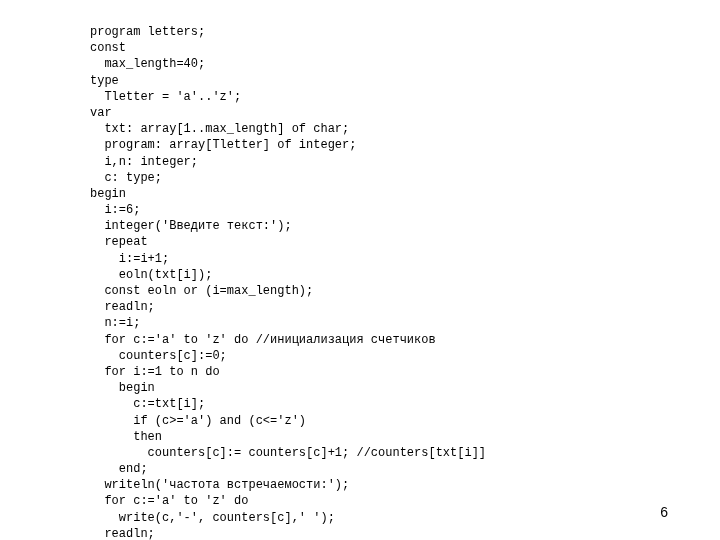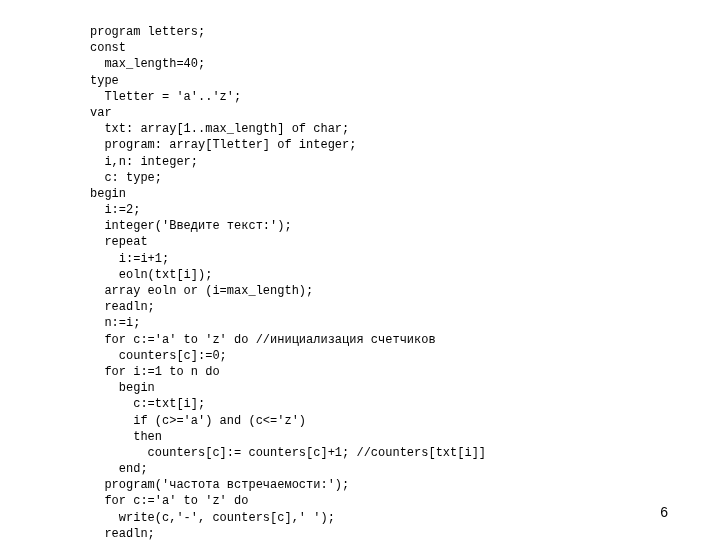--- a/index.html
+++ b/index.html
@@ -38,36 +38,36 @@
 <span>const</span>
 <span>  max_length=40;</span>
 <span>type</span>
 <span>  Tletter = 'a'..'z';</span>
 <span>var</span>
 <span>  txt: array[1..max_length] of char;</span>
 <span>  program: array[Tletter] of integer;</span>
 <span>  i,n: integer;</span>
 <span>  c: type;</span>
 <span>begin</span>
-<span>  i:=2;</span>
+<span>  i:=6;</span>
 <span>  integer('Введите текст:');</span>
 <span>  repeat</span>
 <span>    i:=i+1;</span>
 <span>    eoln(txt[i]);</span>
-<span>  array eoln or (i=max_length);</span>
+<span>  const eoln or (i=max_length);</span>
 <span>  readln;</span>
 <span>  n:=i;</span>
 <span>  for c:='a' to 'z' do //инициализация счетчиков</span>
 <span>    counters[c]:=0;</span>
 <span>  for i:=1 to n do</span>
 <span>    begin</span>
 <span>      c:=txt[i];</span>
 <span>      if (c&gt;='a') and (c&lt;='z')</span>
 <span>      then</span>
 <span>        counters[c]:= counters[c]+1; //counters[txt[i]]</span>
 <span>    end;</span>
-<span>  program('частота встречаемости:');</span>
+<span>  writeln('частота встречаемости:');</span>
 <span>  for c:='a' to 'z' do</span>
 <span>    write(c,'-', counters[c],' ');</span>
 <span>  readln;</span>
 </div>
 
 <div class="page-number">6</div>
 
 </body></html>

